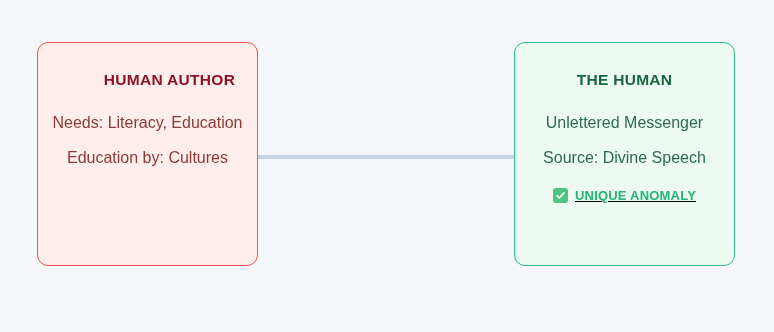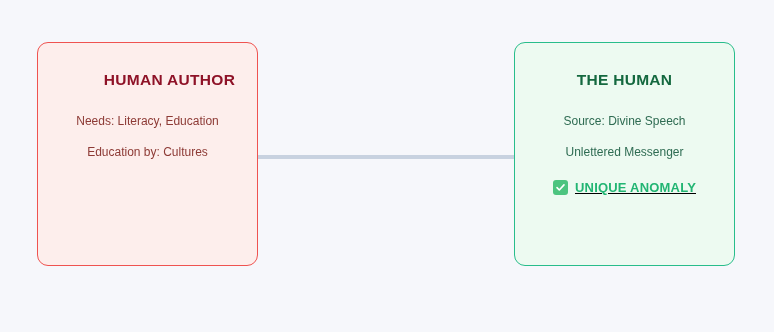--- a/index.html
+++ b/index.html
@@ -61,21 +61,21 @@
     margin: 0 0 0 0;
   }
   .card-human .card-title { color: #8e1227; padding-left: 44px; }
   .card-quran .card-title { color: #14683f; }
 
   .card-body {
     margin-top: 26px;
     text-align: center;
   }
   .body-line {
-    font-size: 12px;
+    font-size: 16px;
     line-height: 1;
     margin-bottom: 19px;
     text-align: center;
   }
   .body-line:last-child { margin-bottom: 0; }
   .card-human .body-line { color: #8d3a35; }
   .card-quran .body-line { color: #2e6b52; }
 
   
   .badge-row {
@@ -116,22 +116,22 @@
     <div class="card-title">HUMAN AUTHOR</div>
     <div class="card-body">
       <div class="body-line">Needs: Literacy, Education</div>
       <div class="body-line">Education by: Cultures</div>
     </div>
   </div>
 
   <div class="card card-quran">
     <div class="card-title">THE HUMAN</div>
     <div class="card-body">
+      <div class="body-line">Unlettered Messenger</div>
       <div class="body-line">Source: Divine Speech</div>
-      <div class="body-line">Unlettered Messenger</div>
     </div>
     <div class="badge-row">
       <span class="badge-check">
         <svg width="11" height="11" viewBox="0 0 11 11" aria-hidden="true">
           <path d="M2 5.6 L4.3 8 L9 2.9" fill="none" stroke="#ffffff" stroke-width="1.6" stroke-linecap="round" stroke-linejoin="round"></path>
         </svg>
       </span>
       <span class="badge-label">UNIQUE ANOMALY</span>
     </div>
   </div>

